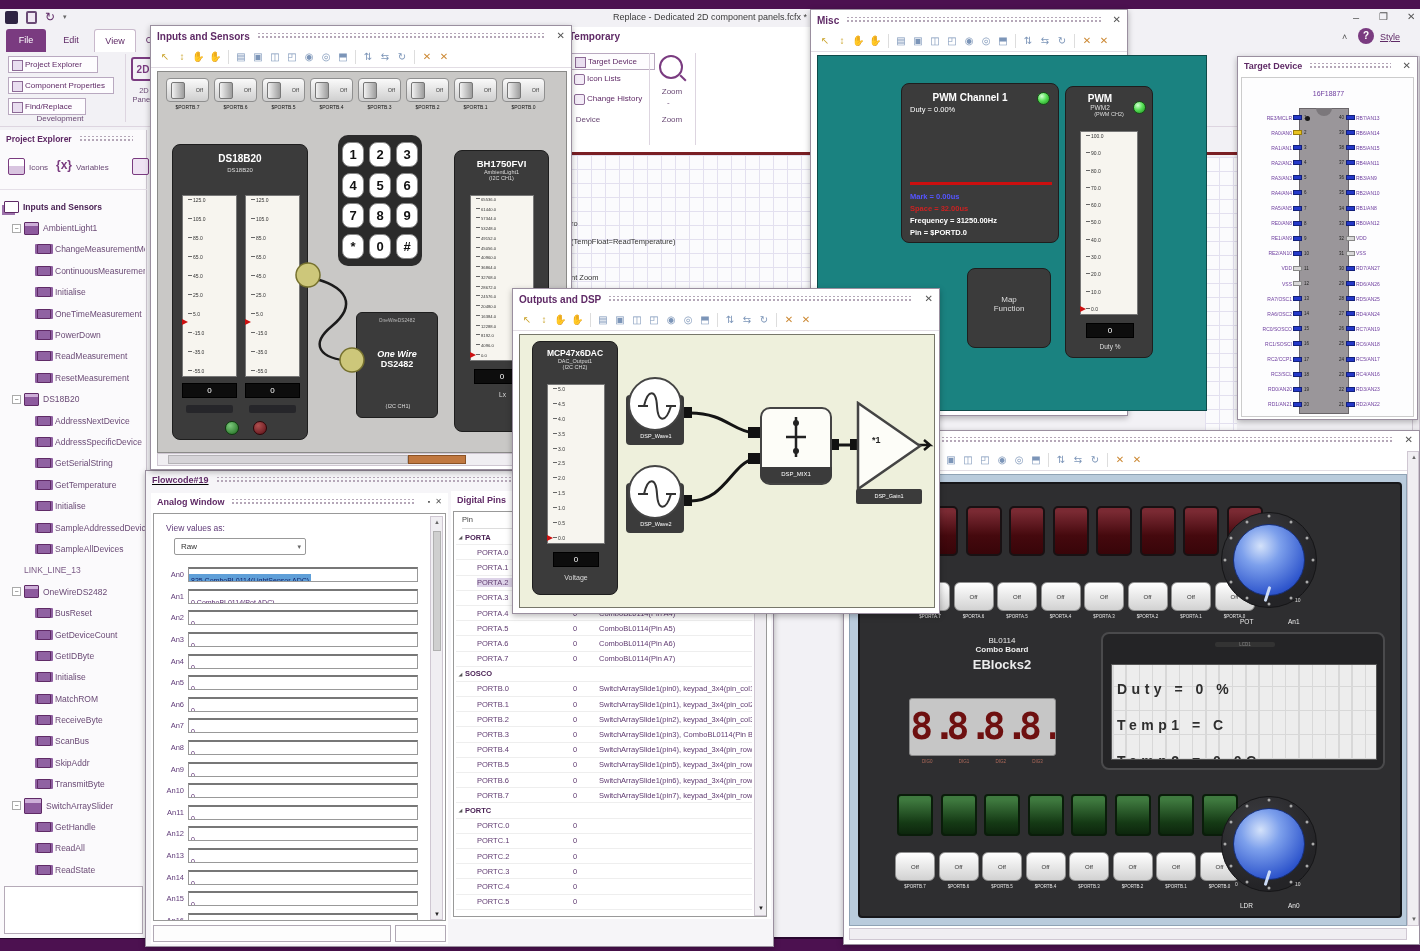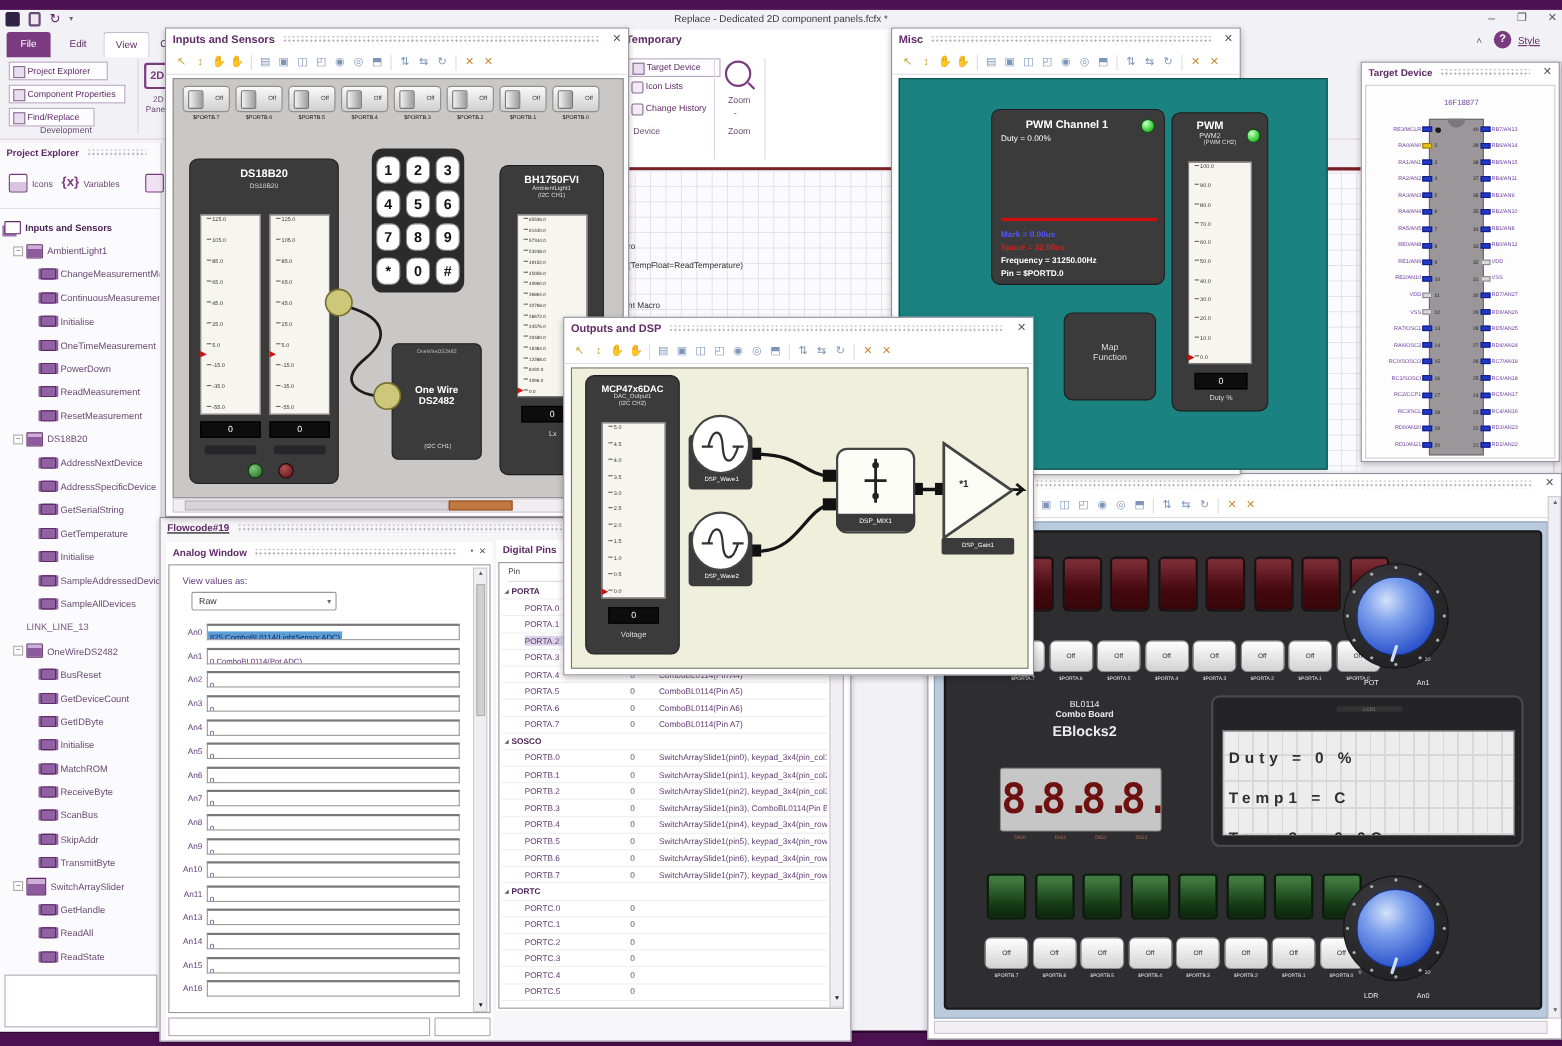--- a/index.html
+++ b/index.html
@@ -156,21 +156,21 @@
     <div class="abs" style="left:96px;top:28px;width:24px;height:24px;border:2px solid #7a3b80;border-radius:50%;"></div>
     <div class="abs" style="left:116px;top:50px;width:8px;height:2px;background:#7a3b80;transform:rotate(45deg);"></div>
     <div class="abs" style="left:92px;top:60px;width:34px;text-align:center;font-size:8px;color:#6a4a75;">Zoom</div>
     <div class="abs" style="left:104px;top:71px;font-size:8px;color:#6a4a75;">-</div>
     <div class="abs grplbl" style="left:92px;top:88px;width:34px;">Zoom</div>
     <div class="abs vsep" style="left:132px;top:26px;height:92px;background:#ddd5e0;"></div>
     <div class="abs" style="left:0;top:125px;width:300px;height:3px;background:#7a1f24;"></div>
     <div class="abs fgrid" style="left:0;top:128px;width:300px;height:315px;">
       <div class="abs" style="left:8px;top:64px;font-size:7.5px;color:#333;">ro</div>
       <div class="abs" style="left:8px;top:82px;font-size:7.5px;color:#333;">(TempFloat=ReadTemperature)</div>
-      <div class="abs" style="left:8px;top:118px;font-size:7.5px;color:#333;">nt Macro</div>
+      <div class="abs" style="left:8px;top:118px;font-size:7.5px;color:#333;">nt Zoom</div>
       <div class="abs" style="left:8px;top:132px;font-size:7.5px;color:#333;">omboBL0114_LCD_PrintFloat TempFloat ()</div>
     </div>
   </div>
 
   <div class="abs" style="left:0;top:130px;width:147px;height:808px;background:#fbfafc;border-right:1px solid #cfc7d2;z-index:2;">
     <div class="wtitle" style="height:18px;">
       <span class="tname" style="font-size:8.5px;">Project Explorer</span>
       <span class="dots"></span>
     </div>
     <div class="abs" style="left:0;top:20px;width:147px;height:40px;border-bottom:1px solid #e5dfe8;">
@@ -405,20 +405,24 @@
             <div class="arow">
             <span class="ach">An9</span>
             <div class="abox"><span class="aval">0</span></div>
           </div>
             <div class="arow">
             <span class="ach">An10</span>
             <div class="abox"><span class="aval">0</span></div>
           </div>
             <div class="arow">
             <span class="ach">An11</span>
+            <div class="abox"><span class="aval">0</span></div>
+          </div>
+            <div class="arow">
+            <span class="ach">An12</span>
             <div class="abox"><span class="aval">0</span></div>
           </div>
             <div class="arow">
             <span class="ach">An13</span>
             <div class="abox"><span class="aval">0</span></div>
           </div>
             <div class="arow">
             <span class="ach">An14</span>
             <div class="abox"><span class="aval">0</span></div>
           </div>
@@ -692,21 +696,21 @@
           <div class="ring"></div>
           <div class="kticks"></div>
           <div class="ball"></div>
           <div class="ptr"></div>
           <span class="kmin">0</span>
           <span class="kmax">10</span>
         </div>
         <span class="klabel" style="left:380px;top:134px;">POT</span>
         <span class="klabel" style="left:428px;top:134px;">An1</span>
 
-        <div class="abs" style="left:56px;top:152px;width:140px;text-align:center;color:#ececec;">
+        <div class="abs" style="left:72px;top:152px;width:140px;text-align:center;color:#ececec;">
           <div style="font-size:8px;">BL0114</div>
           <div style="font-size:8px;font-weight:bold;">Combo Board</div>
           <div style="font-size:13px;font-weight:bold;margin-top:3px;">EBlocks2</div>
         </div>
 
         <div class="abs" style="left:241px;top:148px;width:284px;height:138px;background:#242426;border:2px solid #4a4a4c;border-radius:8px;">
           <div style="position:absolute;left:112px;top:8px;width:60px;text-align:center;font-size:4.5px;color:#888;background:#333;border-radius:2px;">LCD1</div>
           <div style="position:absolute;left:8px;top:30px;width:266px;height:96px;background:repeating-linear-gradient(90deg,#d8d8d8 0 1.5px,transparent 1.5px 13.3px),repeating-linear-gradient(0deg,#d8d8d8 0 1.5px,transparent 1.5px 24px),#ededed;border:1px solid #555;overflow:hidden;font-family:'DejaVu Sans Mono',monospace;font-weight:bold;font-size:14px;color:#2e2e2e;letter-spacing:4.5px;line-height:24px;padding-left:5px;">
 
           <div class="lcdline">Duty = 0 %</div>
@@ -791,21 +795,21 @@
         <span class="klabel" style="left:428px;top:418px;">An0</span>
       </div>
     </div>
     <div class="abs scroll" style="left:563px;top:20px;width:12px;height:475px;">
       <span class="sarrow" style="left:3px;top:2px;">▲</span>
       <span class="sarrow" style="left:3px;top:464px;">▼</span>
     </div>
     <div class="abs scroll" style="left:5px;top:497px;width:558px;height:12px;"></div>
   </div>
 
-  <div class="win" style="left:810px;top:25px;width:318px;height:407px;z-index:4;">
+  <div class="win" style="left:810px;top:9px;width:318px;height:407px;z-index:4;">
     <div class="wtitle">
       <span class="tname">Misc</span>
       <span class="dots"></span>
       <span class="wbtn">✕</span>
     </div>
     <div class="tbar">
 
     <span class="tbi ic-y">↖</span>
         <span class="tbi ic-y">↕</span>
         <span class="tbi ic-y">✋</span>
@@ -1234,21 +1238,21 @@
           <div class="key">7</div>
           <div class="key">8</div>
           <div class="key">9</div>
           <div class="key">*</div>
           <div class="key">0</div>
           <div class="key">#</div>
         </div>
 
       <div class="simbox" style="left:198px;top:240px;width:82px;height:106px;border-radius:6px;">
         <div class="st2" style="font-size:4.8px;margin-top:5px;color:#bbb;">OneWireDS2482</div>
-        <div class="st1" style="font-size:9px;margin-top:26px;">One Wire</div>
+        <div class="st1" style="font-size:9px;margin-top:26px;font-style:italic;">One Wire</div>
         <div class="st1" style="font-size:9px;">DS2482</div>
         <div class="st2" style="position:absolute;left:0;bottom:8px;width:82px;font-size:5.5px;">(I2C CH1)</div>
       </div>
 
       <div class="simbox bh" style="left:296px;top:78px;width:95px;height:282px;">
         <div class="st1" style="margin-top:7px;font-size:9.5px;">BH1750FVI</div>
         <div class="st2" style="font-size:5.5px;">AmbientLight1</div>
         <div class="st2" style="font-size:5.5px;">(I2C CH1)</div>
         <div class="vstrip" style="left:15px;top:44px;width:64px;height:166px;">
           <div class="ticks">

